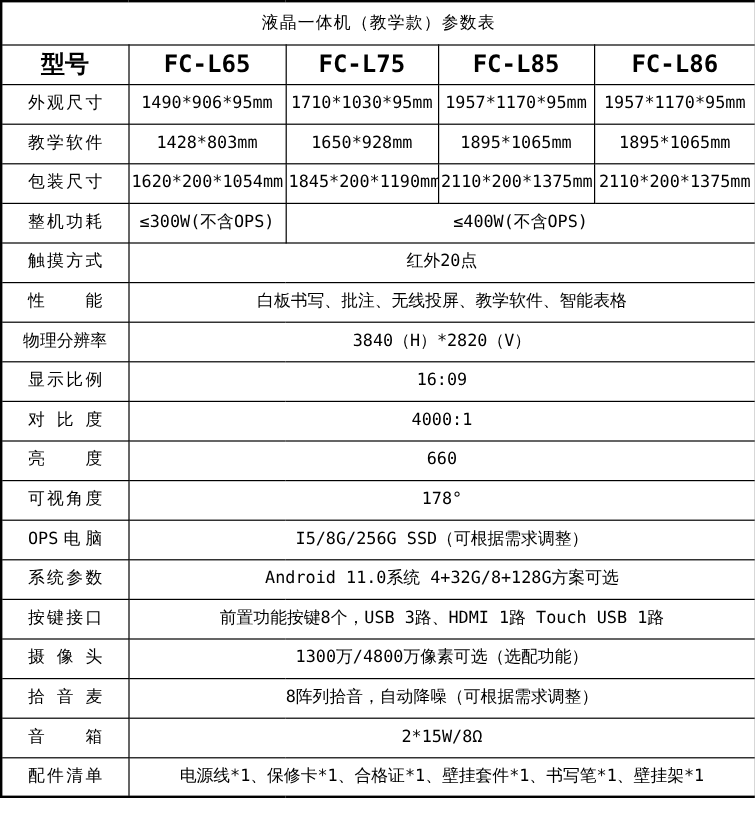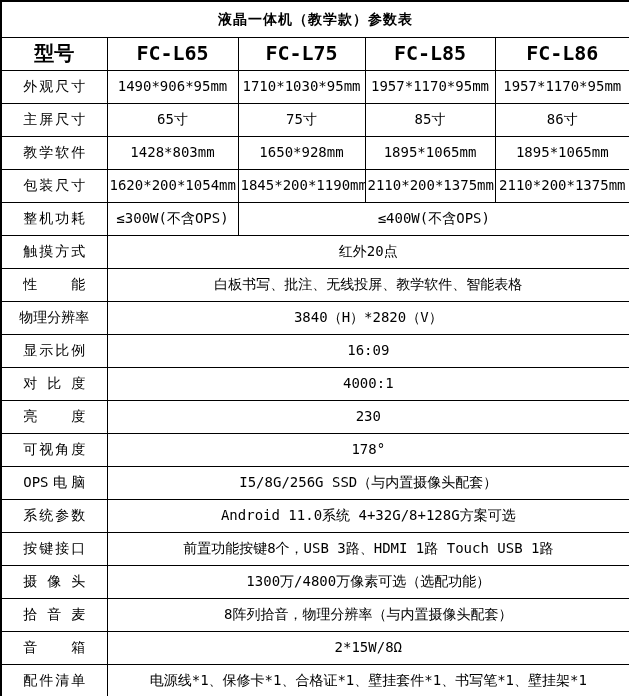--- a/index.html
+++ b/index.html
@@ -24,21 +24,21 @@
     vertical-align: middle;
     padding: 0 2px;
     font-size: 14px;
     line-height: 1.15;
     overflow: hidden;
   }
   tr.r { height: 33px; }
   tr.title-row { height: 36px; }
   td.title-cell {
     font-size: 17px;
-    font-weight: bold;
+    font-weight: normal;
     letter-spacing: 1px;
   }
   tr.head-row td {
     font-weight: bold;
     font-size: 20px;
   }
   
   span.dist {
     display: inline-block;
     min-width: 62px;
@@ -74,27 +74,20 @@
   </tr>
 
   <tr class="r">
     <td><span class="dist">外观尺寸</span></td>
     <td class="val">1490*906*95mm</td>
     <td class="val">1710*1030*95mm</td>
     <td class="val">1957*1170*95mm</td>
     <td class="val">1957*1170*95mm</td>
   </tr>
   <tr class="r">
-    <td><span class="dist">主屏尺寸</span></td>
-    <td class="val">65寸</td>
-    <td class="val">75寸</td>
-    <td class="val">85寸</td>
-    <td class="val">86寸</td>
-  </tr>
-  <tr class="r">
     <td><span class="dist">教学软件</span></td>
     <td class="val">1428*803mm</td>
     <td class="val">1650*928mm</td>
     <td class="val">1895*1065mm</td>
     <td class="val">1895*1065mm</td>
   </tr>
   <tr class="r">
     <td><span class="dist">包装尺寸</span></td>
     <td class="val">1620*200*1054mm</td>
     <td class="val">1845*200*1190mm</td>
@@ -123,45 +116,45 @@
   <tr class="r">
     <td><span class="dist">显示比例</span></td>
     <td class="val" colspan="4">16:09</td>
   </tr>
   <tr class="r">
     <td><span class="dist">对比度</span></td>
     <td class="val" colspan="4">4000:1</td>
   </tr>
   <tr class="r">
     <td><span class="dist">亮度</span></td>
-    <td class="val" colspan="4">230</td>
+    <td class="val" colspan="4">660</td>
   </tr>
   <tr class="r">
     <td><span class="dist">可视角度</span></td>
     <td class="val" colspan="4">178°</td>
   </tr>
   <tr class="r">
     <td><span class="dist">OPS电脑</span></td>
-    <td class="val" colspan="4">I5/8G/256G SSD（与内置摄像头配套）</td>
+    <td class="val" colspan="4">I5/8G/256G SSD（可根据需求调整）</td>
   </tr>
   <tr class="r">
     <td><span class="dist">系统参数</span></td>
     <td class="val" colspan="4">Android 11.0系统 4+32G/8+128G方案可选</td>
   </tr>
   <tr class="r">
     <td><span class="dist">按键接口</span></td>
     <td class="val" colspan="4">前置功能按键8个，USB 3路、HDMI 1路 Touch USB 1路</td>
   </tr>
   <tr class="r">
     <td><span class="dist">摄像头</span></td>
     <td class="val" colspan="4">1300万/4800万像素可选（选配功能）</td>
   </tr>
   <tr class="r">
     <td><span class="dist">拾音麦</span></td>
-    <td class="val" colspan="4">8阵列拾音，物理分辨率（与内置摄像头配套）</td>
+    <td class="val" colspan="4">8阵列拾音，自动降噪（可根据需求调整）</td>
   </tr>
   <tr class="r">
     <td><span class="dist">音箱</span></td>
     <td class="val" colspan="4">2*15W/8Ω</td>
   </tr>
   <tr class="r">
     <td><span class="dist">配件清单</span></td>
     <td class="val" colspan="4">电源线*1、保修卡*1、合格证*1、壁挂套件*1、书写笔*1、壁挂架*1</td>
   </tr>
 </tbody>

